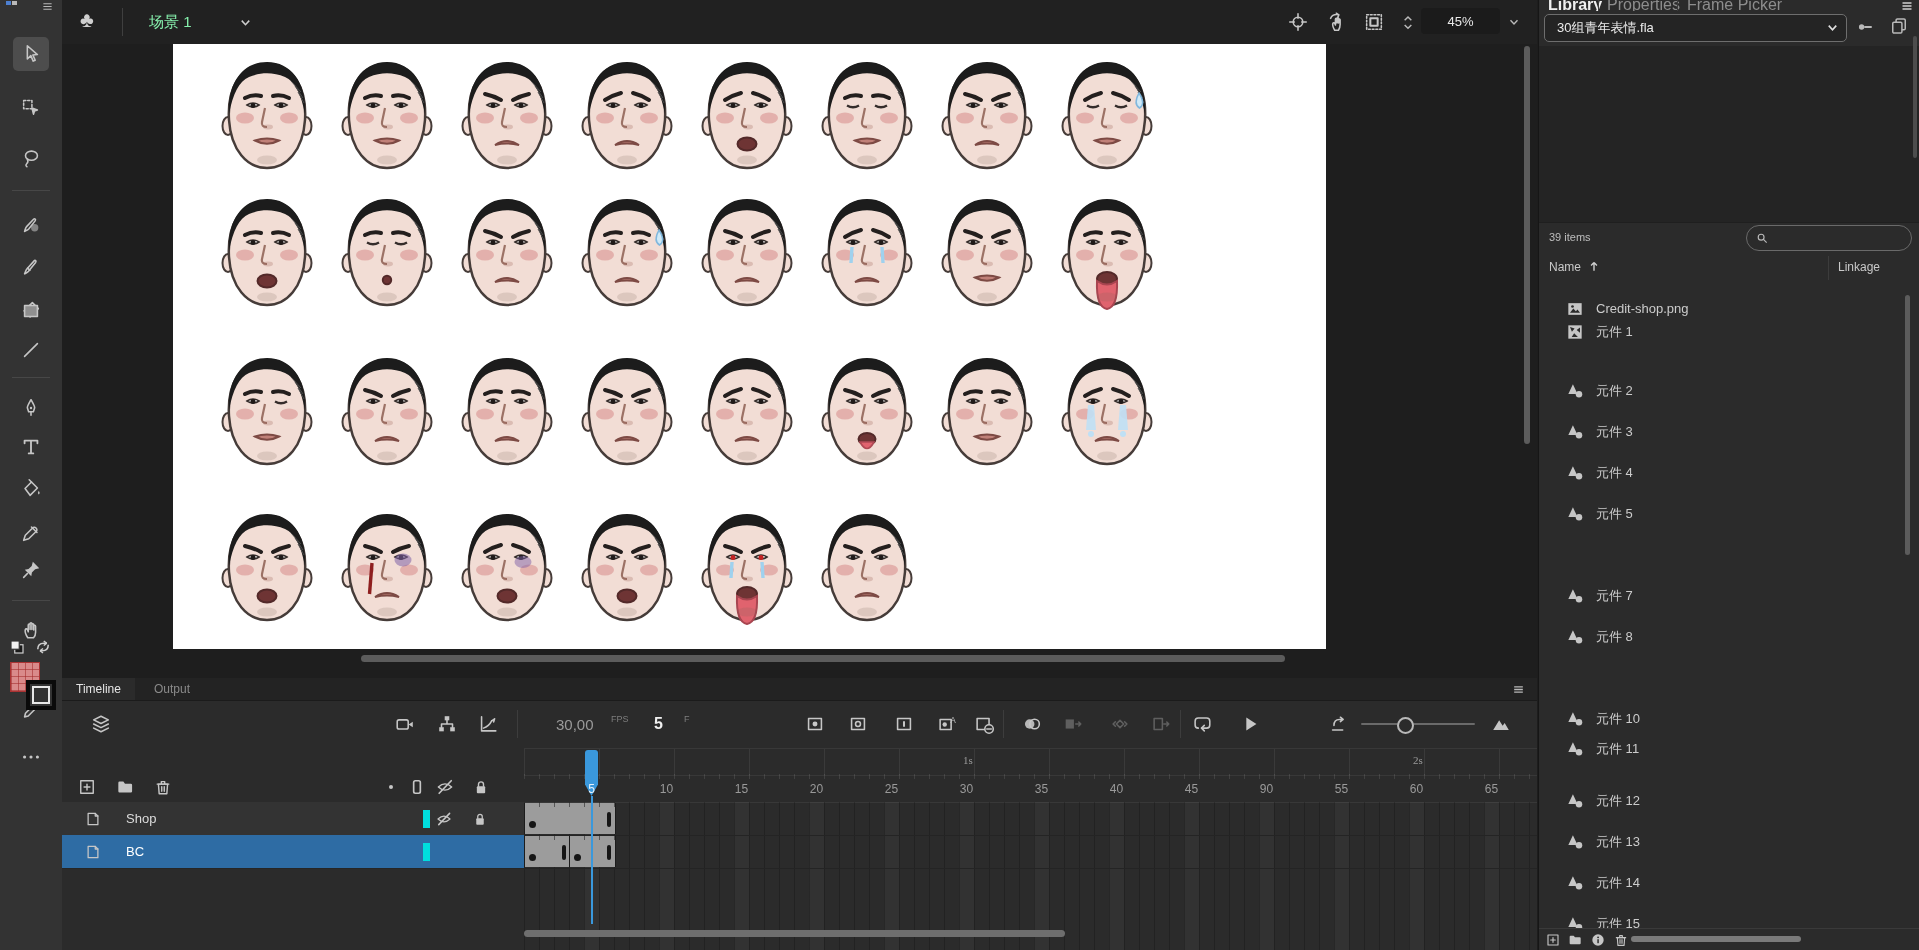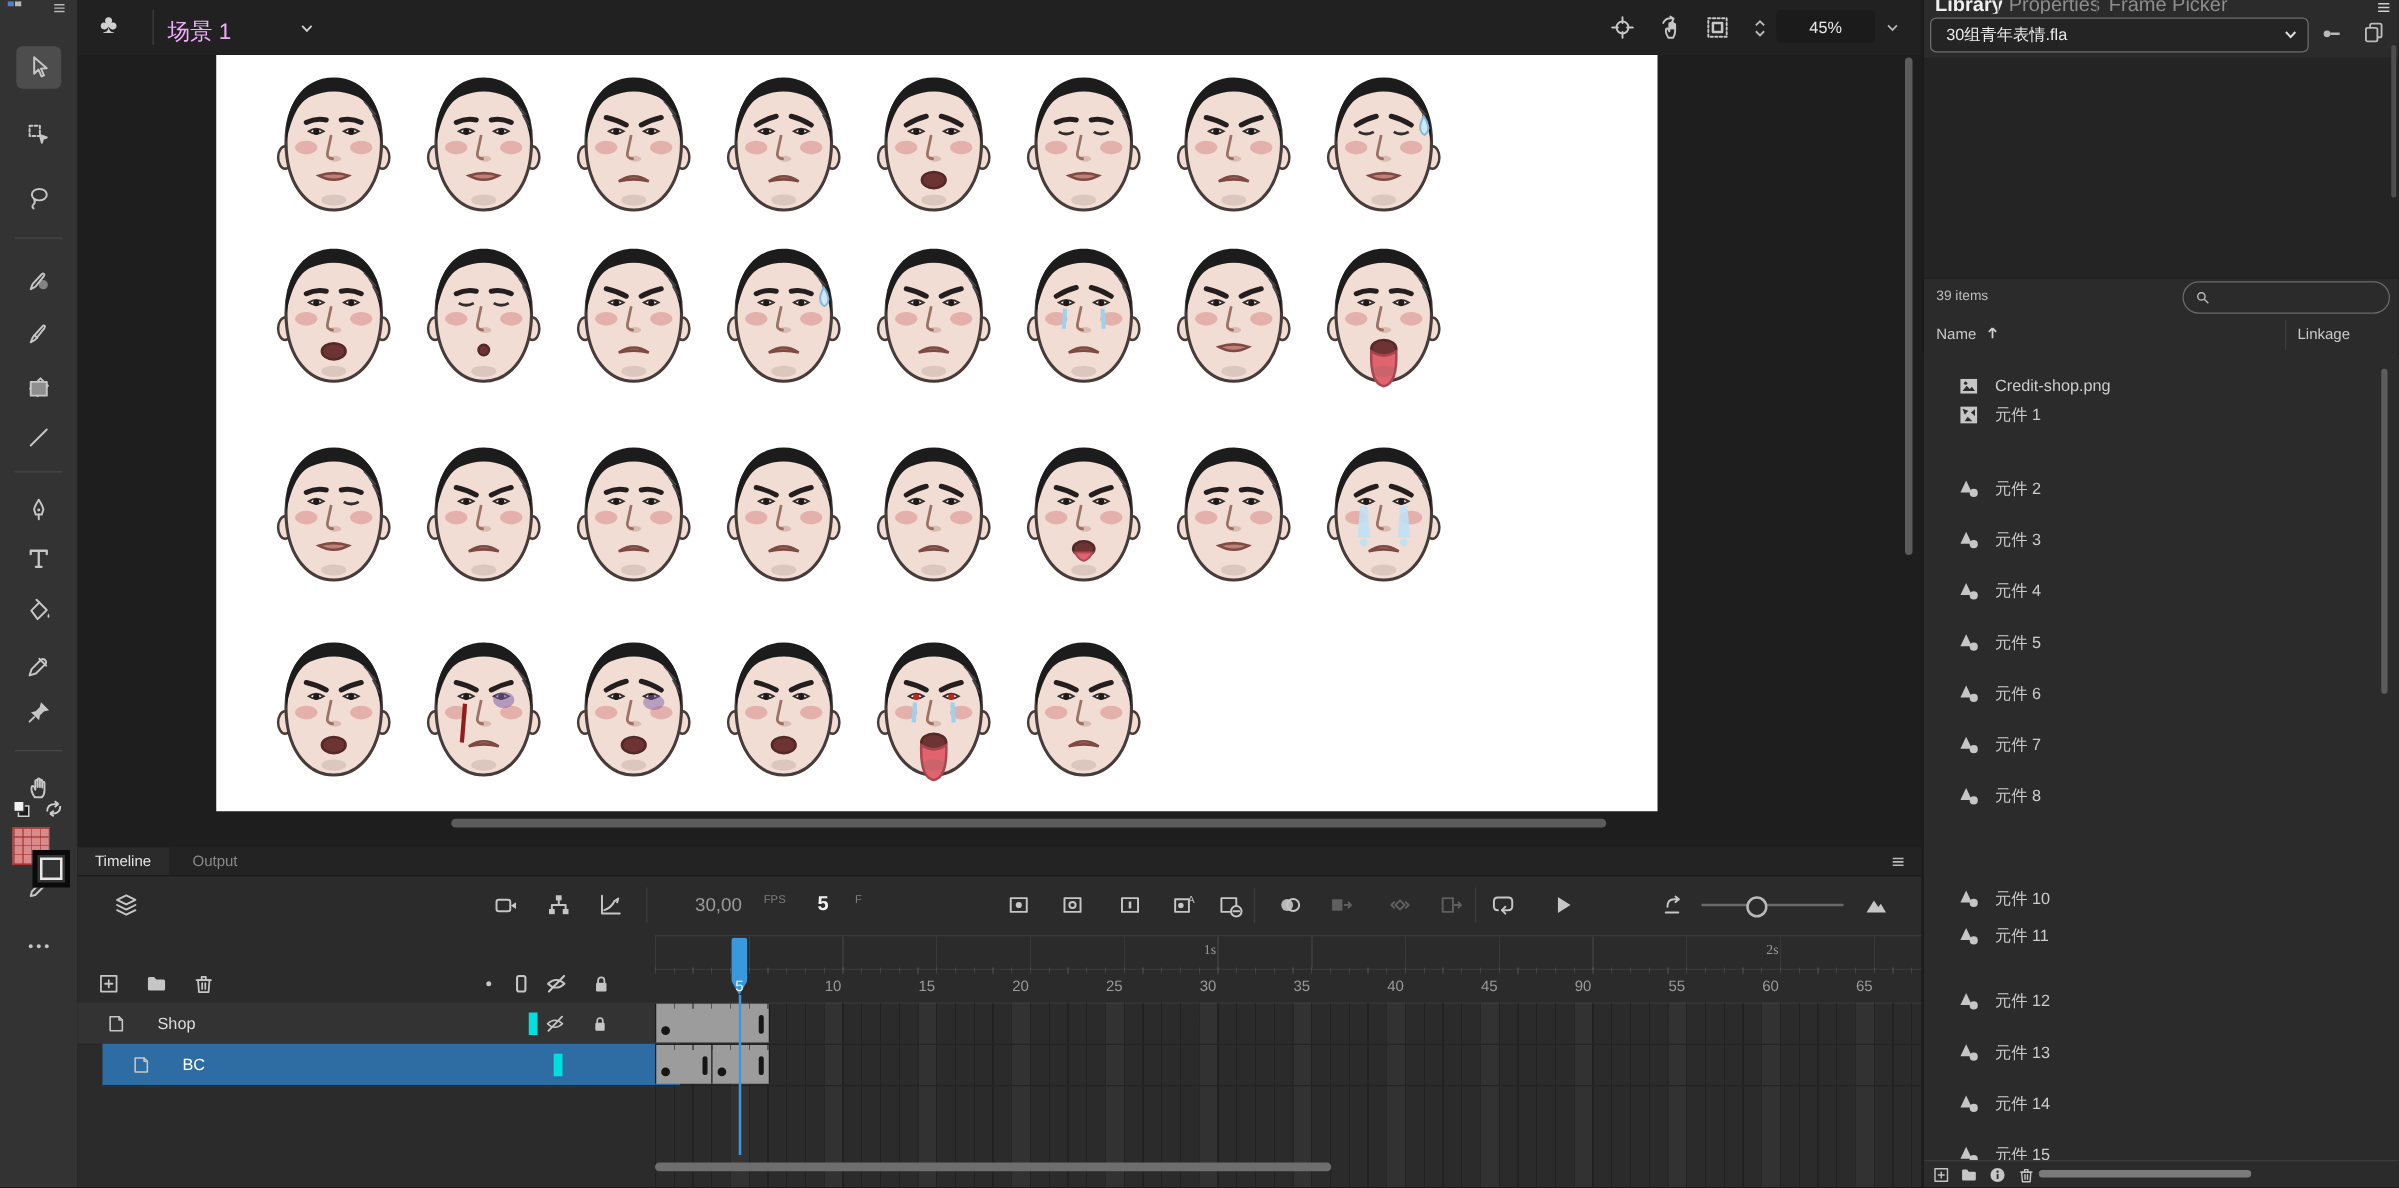--- a/index.html
+++ b/index.html
@@ -31,21 +31,21 @@
   .vdiv{position:absolute;top:10px;width:1px;height:28px;background:#3d3d3d;}
   #ruler2{position:absolute;left:462px;top:70px;width:1013px;height:26px;border-top:1px solid #383838;border-bottom:1px solid #383838;
           background-image:repeating-linear-gradient(90deg,rgba(255,255,255,.07) 0 1px,transparent 1px 75px);}
   .smark{position:absolute;top:5px;font-size:11px;color:#9a9a9a;font-family:Liberation Serif, serif;}
   #ruler1{position:absolute;left:462px;top:96px;width:1013px;height:28px;border-bottom:1px solid #383838;
           background-image:repeating-linear-gradient(90deg,rgba(255,255,255,.10) 0 1px,transparent 1px 15px);background-size:100% 5px;background-repeat:no-repeat;}
   .rnum{position:absolute;top:8px;font-size:12px;color:#9a9a9a;transform:translateX(-50%);}
   .rnum.onhead{color:#e8f2fa;z-index:6;}
   #laytools{position:absolute;left:0;top:96px;width:462px;height:28px;}
   .lrow{position:absolute;left:0;width:462px;height:33px;background:#333333;border-bottom:1px solid #262626;display:flex;align-items:center;}
-  .lrow.sel{background:#2e6ca4;color:#fff;margin-left:20px;}
+  .lrow.sel{background:#2e6ca4;color:#fff;}
   .lname{position:absolute;left:64px;font-size:13px;color:#dcdcdc;}
   .lrow.sel .lname{color:#ffffff;}
   .swatch{position:absolute;left:361px;width:7px;height:18px;background:#00dede;}
   #framesbg{position:absolute;left:462px;top:124px;width:1013px;height:180px;
             background-image:repeating-linear-gradient(90deg,rgba(0,0,0,.22) 0 1px,transparent 1px 15px),
                              repeating-linear-gradient(90deg,transparent 0 60px,rgba(255,255,255,.035) 60px 75px);}
   .frow{position:absolute;left:0;width:1013px;height:33px;border-bottom:1px solid #242424;}
   .span{position:absolute;top:1px;height:31px;background:#9c9c9c;border-right:1px solid #1c1c1c;border-left:1px solid #1c1c1c;
         background-image:repeating-linear-gradient(90deg,transparent 0 14px,rgba(0,0,0,.45) 14px 15px);background-size:100% 4px;background-repeat:no-repeat;}
   .kdot{position:absolute;bottom:6px;width:7px;height:7px;border-radius:50%;background:#161616;}
@@ -245,21 +245,21 @@
           <path d="M8,17 l4,-3 M8,17 l4,3" stroke="#cfcfcf" stroke-width="2" fill="none"></path>
         </svg>
       </span>
     <span class="abs" style="left:10px;top:662px;width:28px;height:28px;background:#d98a8a;border:1px solid #a33;background-image:repeating-linear-gradient(0deg,rgba(160,40,40,.55) 0 1px,transparent 1px 7px),repeating-linear-gradient(90deg,rgba(160,40,40,.55) 0 1px,transparent 1px 7px)"></span>
     <span class="abs" style="left:26px;top:680px;width:22px;height:22px;border:4px solid #0a0a0a;outline:2px solid #e8e8e8;outline-offset:-8px;background:#333"></span>
   </div>
 
   <div id="editbar" class="abs">
     <span class="abs" style="left:18px;top:9px;font-size:21px;color:#cfcfcf;line-height:1">♣</span>
     <div class="abs" style="left:60px;top:8px;width:1px;height:28px;background:#3f3f3f"></div>
-    <span class="abs" style="left:72px;top:13px;font-size:18px;color:#f0abfc">场景 1</span>
+    <span class="abs" style="left:87px;top:13px;font-size:15px;color:#86efac">场景 1</span>
     <span class="abs ico" style="left:176px;top:15px">
         <svg width="15" height="15" viewBox="0 0 24 24">
           <path d="M6,9 L12,15.5 L18,9" stroke="#cfcfcf" stroke-width="2.4" fill="none"></path>
         </svg>
       </span>
     <span id="eb-right" class="abs" style="left:0;top:0">
         <div class="abs ico" style="left:1225px;top:11px;width:22px;height:22px">
           <svg width="22" height="22" viewBox="0 0 24 24" fill="none" stroke="currentColor" stroke-width="1.7" stroke-linecap="round" stroke-linejoin="round">
             <circle cx="12" cy="12" r="5.2"></circle>
             <path d="M12,3 V8 M12,16 V21 M3,12 H8 M16,12 H21"></path>
@@ -1252,29 +1252,20 @@
         </div>
         <div class="librow" style="top:209px">
           <span class="licon ico">
             <svg width="20" height="20" viewBox="0 0 24 24" fill="none" stroke="currentColor" stroke-width="1.7" stroke-linecap="round" stroke-linejoin="round">
               <path d="M9.5,4 L15,15.5 H4 Z" fill="currentColor" stroke="none"></path>
               <circle cx="16.8" cy="16" r="3.9" fill="currentColor" stroke="none"></circle>
             </svg>
           </span>
       <span class="llabel">元件 5</span>
         </div>
-        <div class="librow" style="top:250px">
-          <span class="licon ico">
-            <svg width="20" height="20" viewBox="0 0 24 24" fill="none" stroke="currentColor" stroke-width="1.7" stroke-linecap="round" stroke-linejoin="round">
-              <path d="M9.5,4 L15,15.5 H4 Z" fill="currentColor" stroke="none"></path>
-              <circle cx="16.8" cy="16" r="3.9" fill="currentColor" stroke="none"></circle>
-            </svg>
-          </span>
-      <span class="llabel">元件 6</span>
-        </div>
         <div class="librow" style="top:291px">
           <span class="licon ico">
             <svg width="20" height="20" viewBox="0 0 24 24" fill="none" stroke="currentColor" stroke-width="1.7" stroke-linecap="round" stroke-linejoin="round">
               <path d="M9.5,4 L15,15.5 H4 Z" fill="currentColor" stroke="none"></path>
               <circle cx="16.8" cy="16" r="3.9" fill="currentColor" stroke="none"></circle>
             </svg>
           </span>
       <span class="llabel">元件 7</span>
         </div>
         <div class="librow" style="top:332px">

